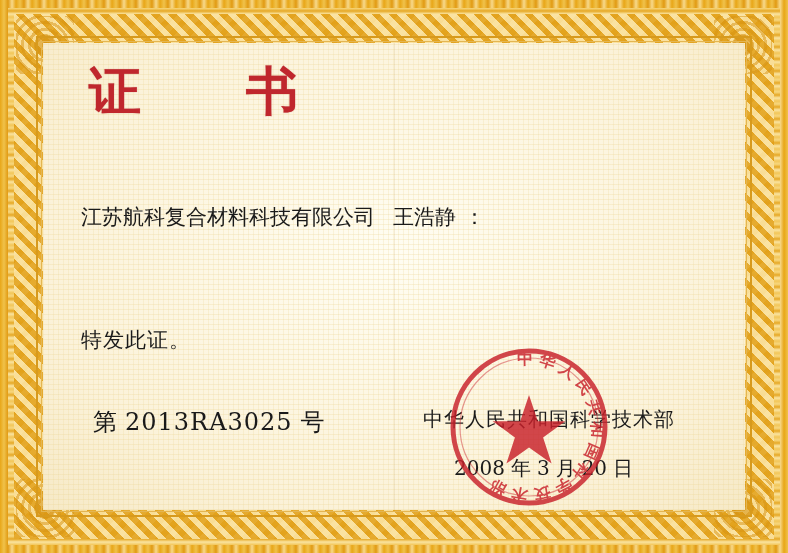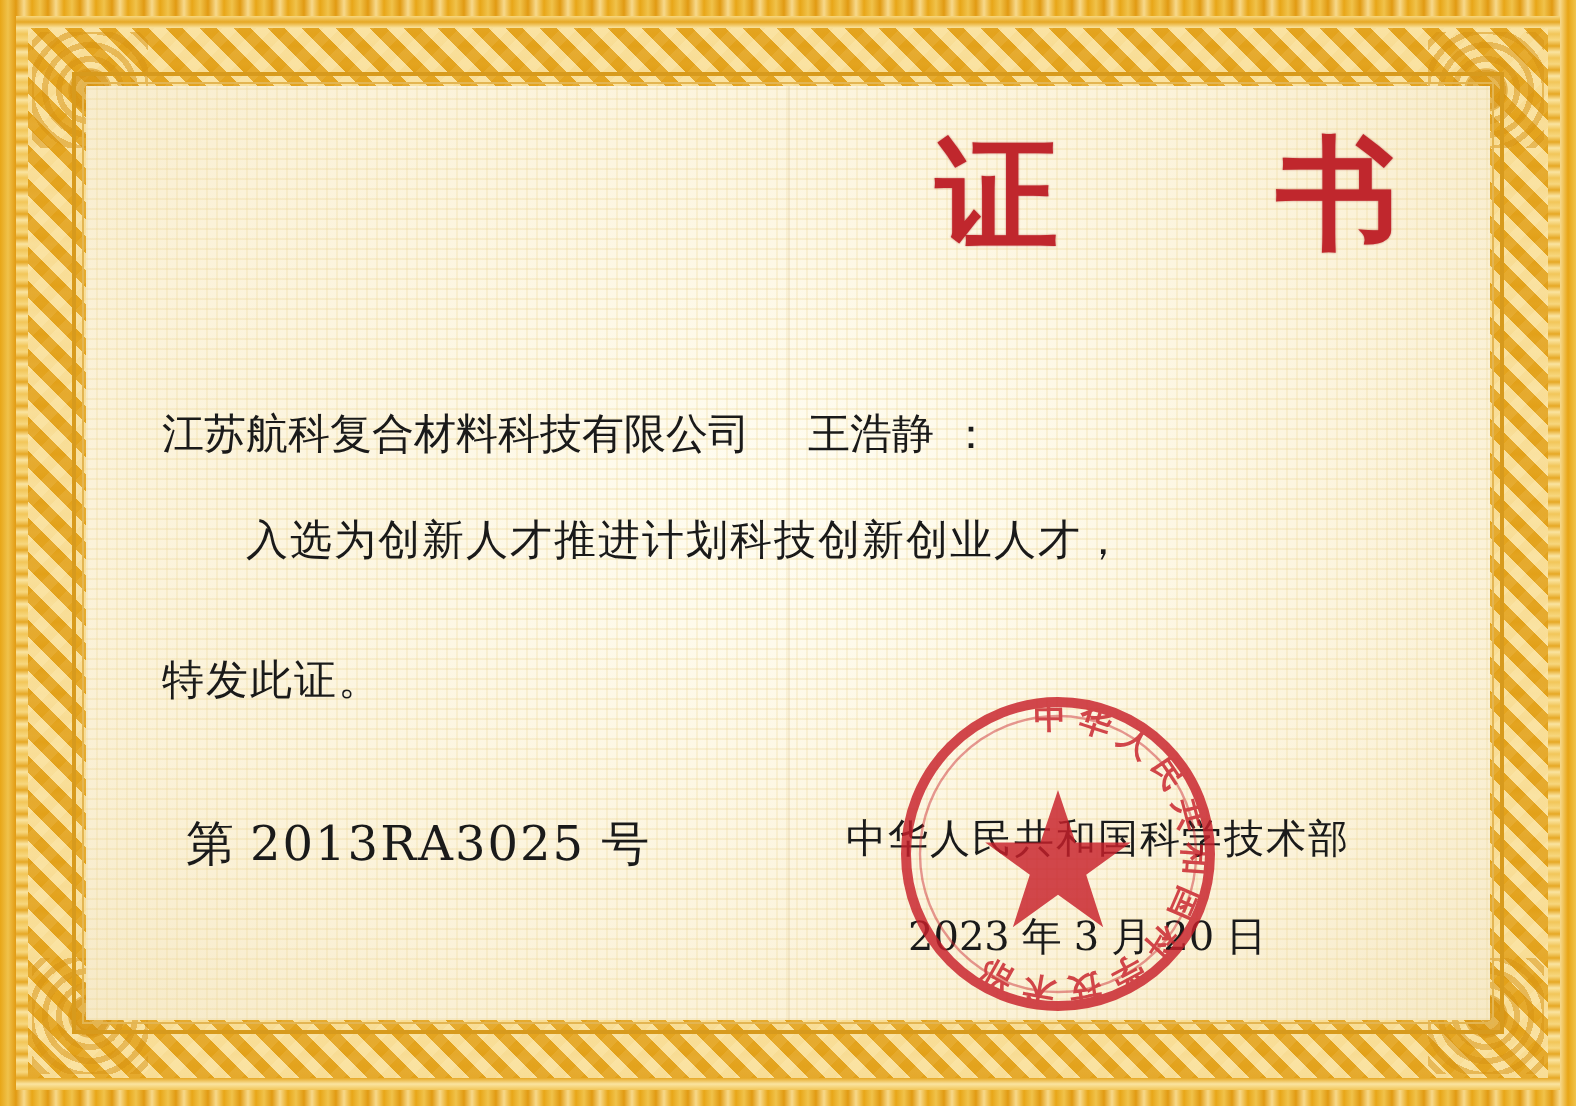--- a/index.html
+++ b/index.html
@@ -91,42 +91,42 @@
       radial-gradient(ellipse at 50% 45%, #fffdf2 0%, #fbf2d9 70%, #f6e9c6 100%);
     overflow: hidden;
   }
 
   
   .title {
     position: absolute;
     left: 0;
     right: 0;
     top: 14px;
-    text-align: right;
-    font-family: Liberation Sans, sans-serif;
-    font-size: 61px;
+    text-align: left;
+    font-family: Liberation Serif, serif;
+    font-size: 52px;
     letter-spacing: 46px;
     text-indent: 46px;
     font-weight: bold;
     color: #c0272d;
     text-shadow: 0 0 1px rgba(160,20,24,0.6);
   }
 
   
   .recipient {
     position: absolute;
     left: 38px;
     top: 160px;
     font-family: "DejaVu Serif", "Liberation Serif", serif;
     font-size: 21px;
     color: #1a1a1a;
     white-space: nowrap;
   }
   .recipient .name {
-    margin-left: 29px;
+    margin-left: 18px;
   }
   .recipient .colon {
     margin-left: 8px;
   }
 
   .body-line {
     position: absolute;
     left: 38px;
     font-family: "DejaVu Serif", "Liberation Serif", serif;
     font-size: 21px;
@@ -211,31 +211,30 @@
   <div class="paper">
 
     <div class="fold"></div>
 
     <div class="title">证 书</div>
 
     <div class="recipient">
       <span>江苏航科复合材料科技有限公司</span><span class="name">王浩静</span><span class="colon">：</span>
     </div>
 
-    <div class="body-line l1">入选为创新人才推进计划科技创新创业人才，</div>
     <div class="body-line l2">特发此证。</div>
 
     <div class="serial">
       <span>第</span><span class="num">2013RA3025</span><span>号</span>
     </div>
 
     <div class="issuer">中华人民共和国科学技术部</div>
 
     <div class="issue-date">
-      <span>2023</span><span>年</span><span>3</span><span>月</span><span>20</span><span>日</span>
+      <span>2008</span><span>年</span><span>3</span><span>月</span><span>20</span><span>日</span>
     </div>
 
     <div class="seal">
       <svg width="168" height="168" viewBox="0 0 168 168" xmlns="http://www.w3.org/2000/svg">
         <defs>
           <path id="sealArc" d="M 84,84 m -63,0 a 63,63 0 1,1 126,0 a 63,63 0 1,1 -126,0"></path>
         </defs>
         <circle cx="84" cy="84" r="76" fill="none" stroke="#c8202a" stroke-width="5"></circle>
         <circle cx="84" cy="84" r="69" fill="none" stroke="#c8202a" stroke-width="1.2" opacity="0.55"></circle>
 

